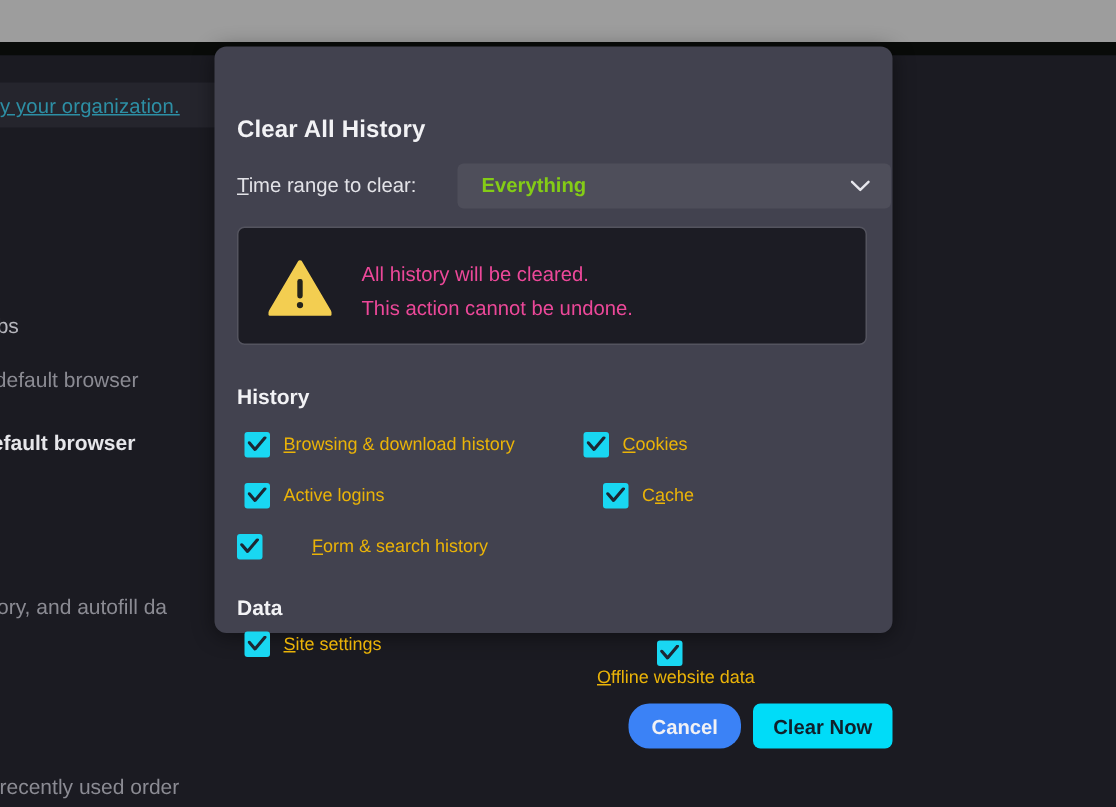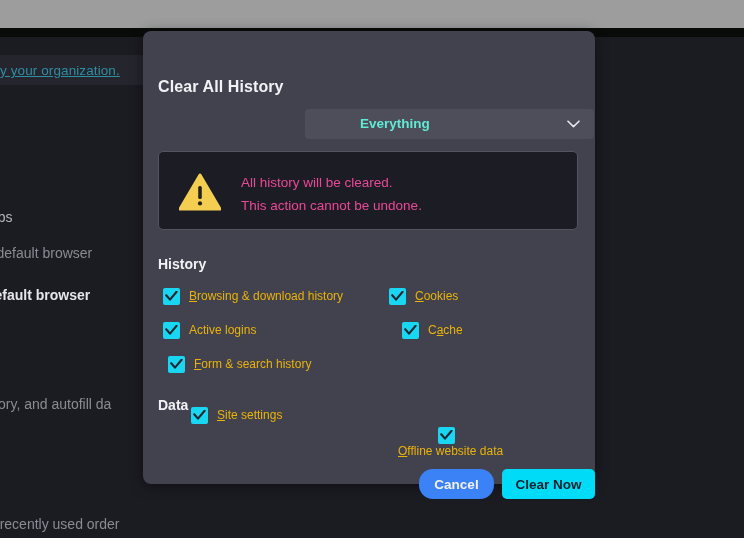--- a/index.html
+++ b/index.html
@@ -66,21 +66,21 @@
   #bgline0 { left: -10px; top: 209px; }
   #bgline1 { left: -12px; top: 245px; }
   #bgline2 { left: -14px; top: 287px; }
   #bgline3 { left: -16px; top: 396px; }
   #bgline4 { left: -12px; top: 516px; }
 
   
   .dialog {
     position: absolute;
     left: 143px; top: 31px;
-    width: 452px; height: 453px;
+    width: 452px; height: 391px;
     background: #42424f;
     border-radius: 8px;
     box-shadow: 0 2px 14px rgba(0,0,0,.45);
   }
   .dlg-inner {
     position: absolute;
     left: 15px; top: 0;
     width: 422px; height: 453px;
   }
 
@@ -112,22 +112,21 @@
     width: 289px; height: 30px;
     background: #4e4e5a;
     border-radius: 4px;
     cursor: default;
   }
   .dropdown-value {
     position: absolute;
     left: 16px; top: 7px;
     font-size: 13.5px;
     font-weight: bold;
-    color: #5eead4;
-    margin-left: 39px;
+    color: #84cc16;
   }
   .chevron {
     position: absolute;
     right: 14px; top: 11px;
     width: 13px; height: 8px;
   }
   .chevron svg { display: block; }
 
   
   .warn-box {
@@ -187,25 +186,25 @@
     margin-left: 9px;
     font-size: 12px;
     color: #eab308;
     white-space: nowrap;
   }
   .cb-label .ak { text-decoration: underline; }
 
   
   #cb-browsing { left: 5px; top: 255px; }
   #cb-logins   { left: 5px; top: 289px; }
-  #cb-form     { left: 10px; top: 323px; }
+  #cb-form     { left: 0; top: 323px; gap: 24px; }
   #cb-cookies  { left: 231px; top: 255px; }
   #cb-cache    { left: 231px; top: 289px; padding-left: 13px; }
   
-  #cb-site     { left: 5px; top: 374px; margin-left: 28px; }
+  #cb-site     { left: 5px; top: 388px; }
   #cb-offline  { left: 231px; top: 396px; flex-direction: column; }
 
   
   .btn {
     position: absolute;
     height: 30px;
     border-radius: 5px;
     font-size: 13.5px;
     font-weight: bold;
     display: flex;
@@ -246,20 +245,21 @@
   <div class="bg-text bold" id="bgline2">default browser</div>
   <div class="bg-text dim" id="bgline3">istory, and autofill da</div>
   <div class="bg-text dim" id="bgline4">n recently used order</div>
 
   <div class="dialog">
     <div class="dlg-inner">
 
       <div class="dlg-title">Clear All History</div>
 
       <div class="timerange-row">
+        <div class="timerange-label"><span class="ak">T</span><span>ime range to clear:</span></div>
         <div class="dropdown">
           <div class="dropdown-value">Everything</div>
           <div class="chevron">
             <svg width="13" height="8" viewBox="0 0 13 8">
                 <path d="M1 1.2 L6.5 6.6 L12 1.2" fill="none" stroke="#e6e6ec" stroke-width="1.6" stroke-linecap="round" stroke-linejoin="round"></path>
               </svg>
           </div>
         </div>
       </div>
 

